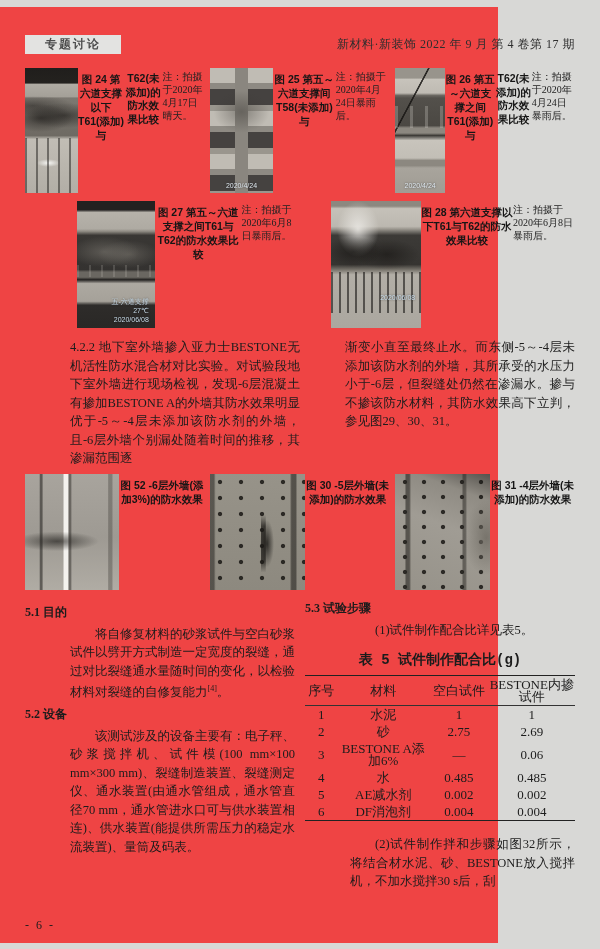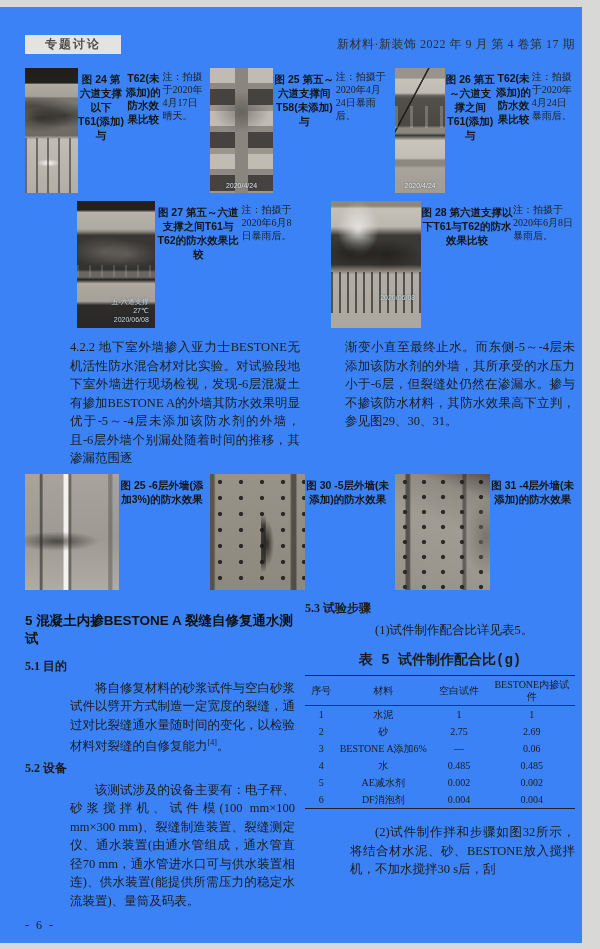--- a/index.html
+++ b/index.html
@@ -1,18 +1,18 @@
 <!DOCTYPE html>
 <html><head>
 <meta charset="utf-8">
 <style>
   * { margin:0; padding:0; box-sizing:border-box; }
   html,body { width:600px; height:949px; }
   body { background:#d8d8d6; font-family:"Liberation Serif","DejaVu Serif",serif; color:#1c1c1c; position:relative; overflow:hidden; }
-  .sheet { position:absolute; left:0; top:7px; width:582px; height:936px; background:#3b82f6; }
+  .sheet { position:absolute; left:0; top:7px; width:498px; height:936px; background:#ef4444; }
   .content { width:550px; margin-left:25px; }
 
   
   .hdr { display:flex; justify-content:space-between; align-items:center; padding-top:28px; }
   .hdr-badge { background:#e3e3e1; color:#4c4c4c; font-family:"Liberation Sans","DejaVu Sans",sans-serif; font-weight:bold; font-size:12px; width:96px; height:19px; display:flex; align-items:center; justify-content:center; letter-spacing:2px; }
   .hdr-journal { font-size:12px; color:#2e2e2e; letter-spacing:.5px; }
 
   
   .figrow { display:flex; justify-content:space-between; }
   .figcol { display:flex; }
@@ -89,21 +89,21 @@
   .ind { text-indent:2em; }
 
   
   .h2 { font-family:"Liberation Sans","DejaVu Sans",sans-serif; font-weight:bold; font-size:13.5px; margin:12px 0 10px; color:#111; }
   .h3 { font-weight:bold; font-size:12px; margin:4px 0 4px; }
   sup.ref { font-size:8px; }
 
   
   .tblwrap { margin-top:12px; }
   .tbl-title { font-family:Liberation Mono, monospace; font-weight:bold; font-size:14px; text-align:center; margin-bottom:6px; }
-  table { width:100%; border-collapse:collapse; font-size:10px; }
+  table { width:100%; border-collapse:collapse; font-size:13px; }
   table { border-top:1.6px solid #222; border-bottom:1.6px solid #222; }
   thead tr { border-bottom:.8px solid #333; }
   th,td { font-weight:normal; text-align:center; padding:2.5px 1px; line-height:12px; color:#1c1c1c; }
 
   .footer { position:absolute; left:25px; bottom:10px; font-size:12px; letter-spacing:2px; } .mt6{margin-top:6px;} .mt8{margin-top:8px;} .mt10{margin-top:10px;} .mt14{margin-top:14px;}
 </style>
 </head>
 <body>
 
 <div class="sheet">
@@ -162,35 +162,34 @@
     </div>
 
     <div class="cols mt10">
       <div class="col para">4.2.2 地下室外墙掺入亚力士BESTONE无机活性防水混合材对比实验。对试验段地下室外墙进行现场检视，发现-6层混凝土有掺加BESTONE A的外墙其防水效果明显优于-5～-4层未添加该防水剂的外墙，且-6层外墙个别漏处随着时间的推移，其渗漏范围逐</div>
       <div class="col para">渐变小直至最终止水。而东侧-5～-4层未添加该防水剂的外墙，其所承受的水压力小于-6层，但裂缝处仍然在渗漏水。掺与不掺该防水材料，其防水效果高下立判，参见图29、30、31。</div>
     </div>
 
     <div class="figrow mt6">
       <figure class="figcol w180">
         <div class="photo h116 ph29"></div>
-        <figcaption class="cap">图 25  -6层外墙(添加3%)的防水效果</figcaption>
+        <figcaption class="cap">图 52  -6层外墙(添加3%)的防水效果</figcaption>
       </figure>
       <figure class="figcol w180">
         <div class="photo h116 ph30"></div>
         <figcaption class="cap">图 30  -5层外墙(未添加)的防水效果</figcaption>
       </figure>
       <figure class="figcol w180">
         <div class="photo h116 ph31"></div>
         <figcaption class="cap">图 31  -4层外墙(未添加)的防水效果</figcaption>
       </figure>
     </div>
 
     <div class="cols mt10">
       <div class="col">
-        <div class="h2">5 混凝土内掺BESTONE A 裂缝自修复通水测试</div>
         <div class="h3">5.1 目的</div>
         <div class="para ind"><span>将自修复材料的砂浆试件与空白砂浆试件以劈开方式制造一定宽度的裂缝，通过对比裂缝通水量随时间的变化，以检验材料对裂缝的自修复能力</span><sup class="ref">[4]</sup><span>。</span></div>
         <div class="h3">5.2 设备</div>
         <div class="para ind">该测试涉及的设备主要有：电子秤、砂浆搅拌机、试件模(100 mm×100 mm×300 mm)、裂缝制造装置、裂缝测定仪、通水装置(由通水管组成，通水管直径70 mm，通水管进水口可与供水装置相连)、供水装置(能提供所需压力的稳定水流装置)、量筒及码表。</div>
       </div>
       <div class="col">
         <div class="h3" style="margin-top:0;">5.3 试验步骤</div>
         <div class="para ind">(1)试件制作配合比详见表5。</div>
 
         <div class="tblwrap">

